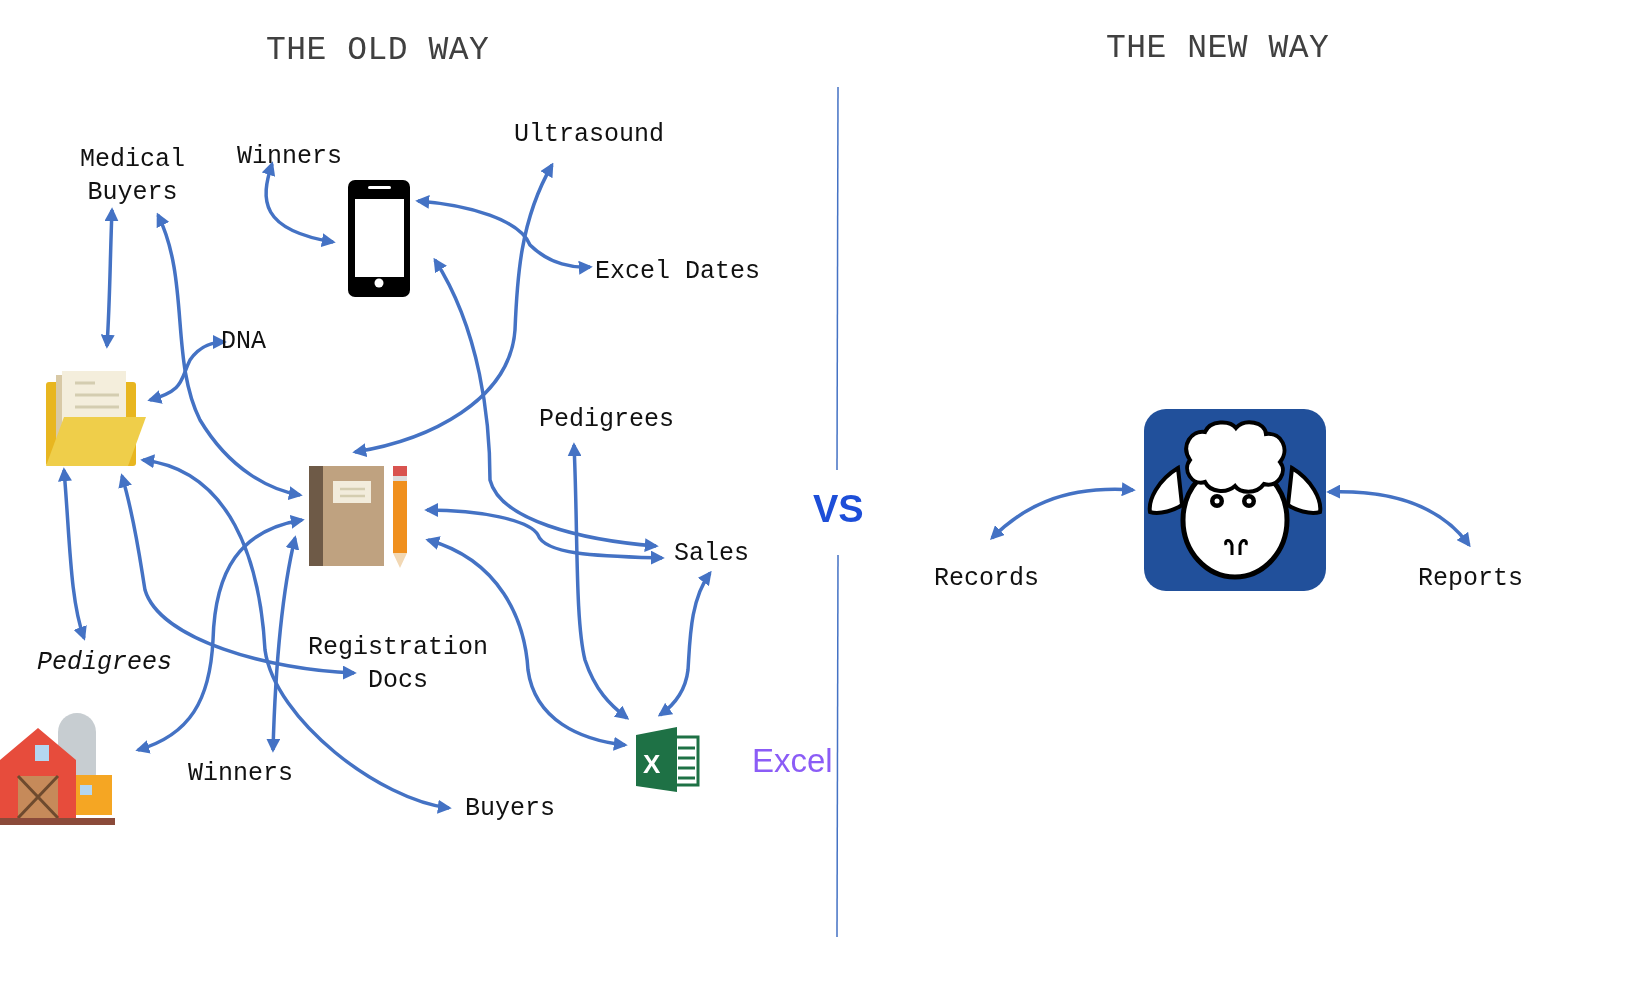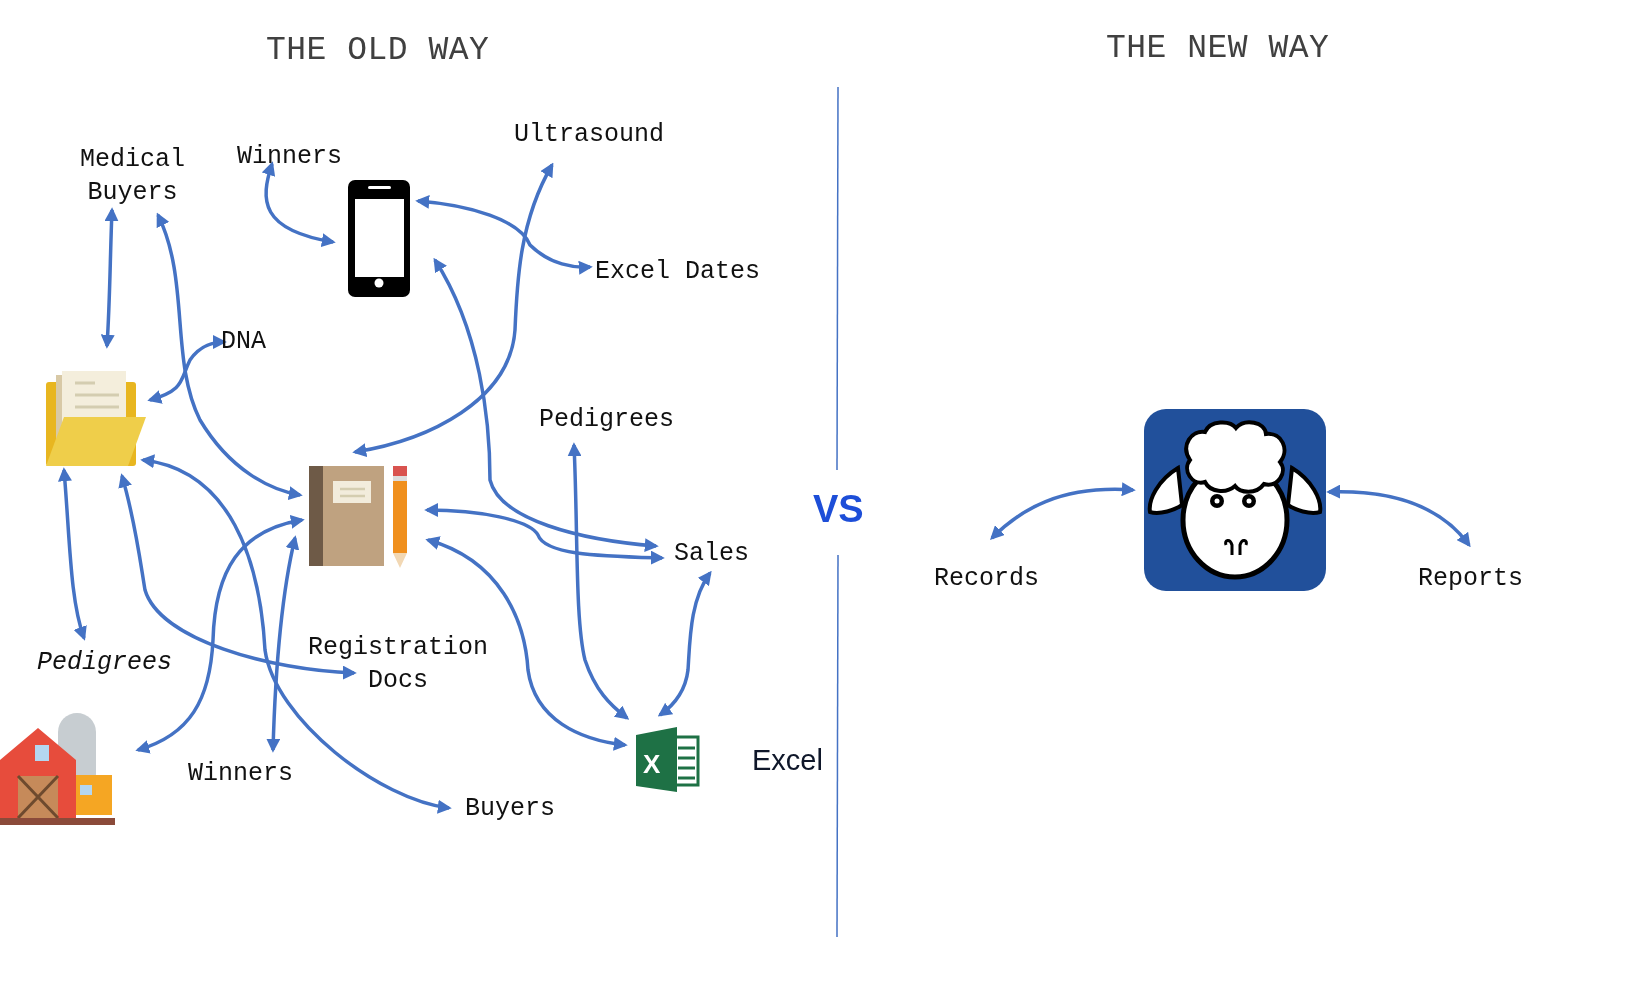--- a/index.html
+++ b/index.html
@@ -107,21 +107,21 @@
     <path d="M1190,460 C1180,445 1192,430 1205,432 C1210,420 1230,420 1236,428 C1245,418 1265,422 1266,434 C1282,432 1290,450 1280,462 C1288,472 1278,488 1264,484 C1256,495 1240,493 1235,486 C1226,494 1210,492 1205,482 C1192,486 1182,470 1190,460 Z" fill="#fff" stroke="#000" stroke-width="4"></path>
     <circle cx="1217" cy="501" r="7" fill="#000"></circle>
     <circle cx="1217" cy="501" r="2.5" fill="#fff"></circle>
     <circle cx="1249" cy="501" r="7" fill="#000"></circle>
     <circle cx="1249" cy="501" r="2.5" fill="#fff"></circle>
     <path d="M1226,545 C1224,540 1230,538 1232,545 L1232,555" fill="none" stroke="#000" stroke-width="3"></path>
     <path d="M1246,545 C1248,540 1242,538 1240,545 L1240,555" fill="none" stroke="#000" stroke-width="3"></path>
   </g>
 </svg>
 
-<div class="lbl" style="left:752px;top:744px;font-family:'Liberation Sans',sans-serif;font-size:29px;color:#0f172a;text-align:right;">Excel</div>
+<div class="lbl" style="left:752px;top:744px;font-family:'Liberation Sans',sans-serif;font-size:33px;color:#8b5cf6;text-align:right;">Excel</div>
 
 <div class="lbl" style="left:80px;top:143px;">Medical
 Buyers</div>
 <div class="lbl" style="left:237px;top:140px;">Winners</div>
 <div class="lbl" style="left:514px;top:118px;">Ultrasound</div>
 <div class="lbl" style="left:595px;top:255px;">Excel Dates</div>
 <div class="lbl" style="left:221px;top:325px;">DNA</div>
 <div class="lbl" style="left:539px;top:403px;">Pedigrees</div>
 <div class="lbl" style="left:674px;top:537px;">Sales</div>
 <div class="lbl" style="left:37px;top:646px;font-style:italic;">Pedigrees</div>

